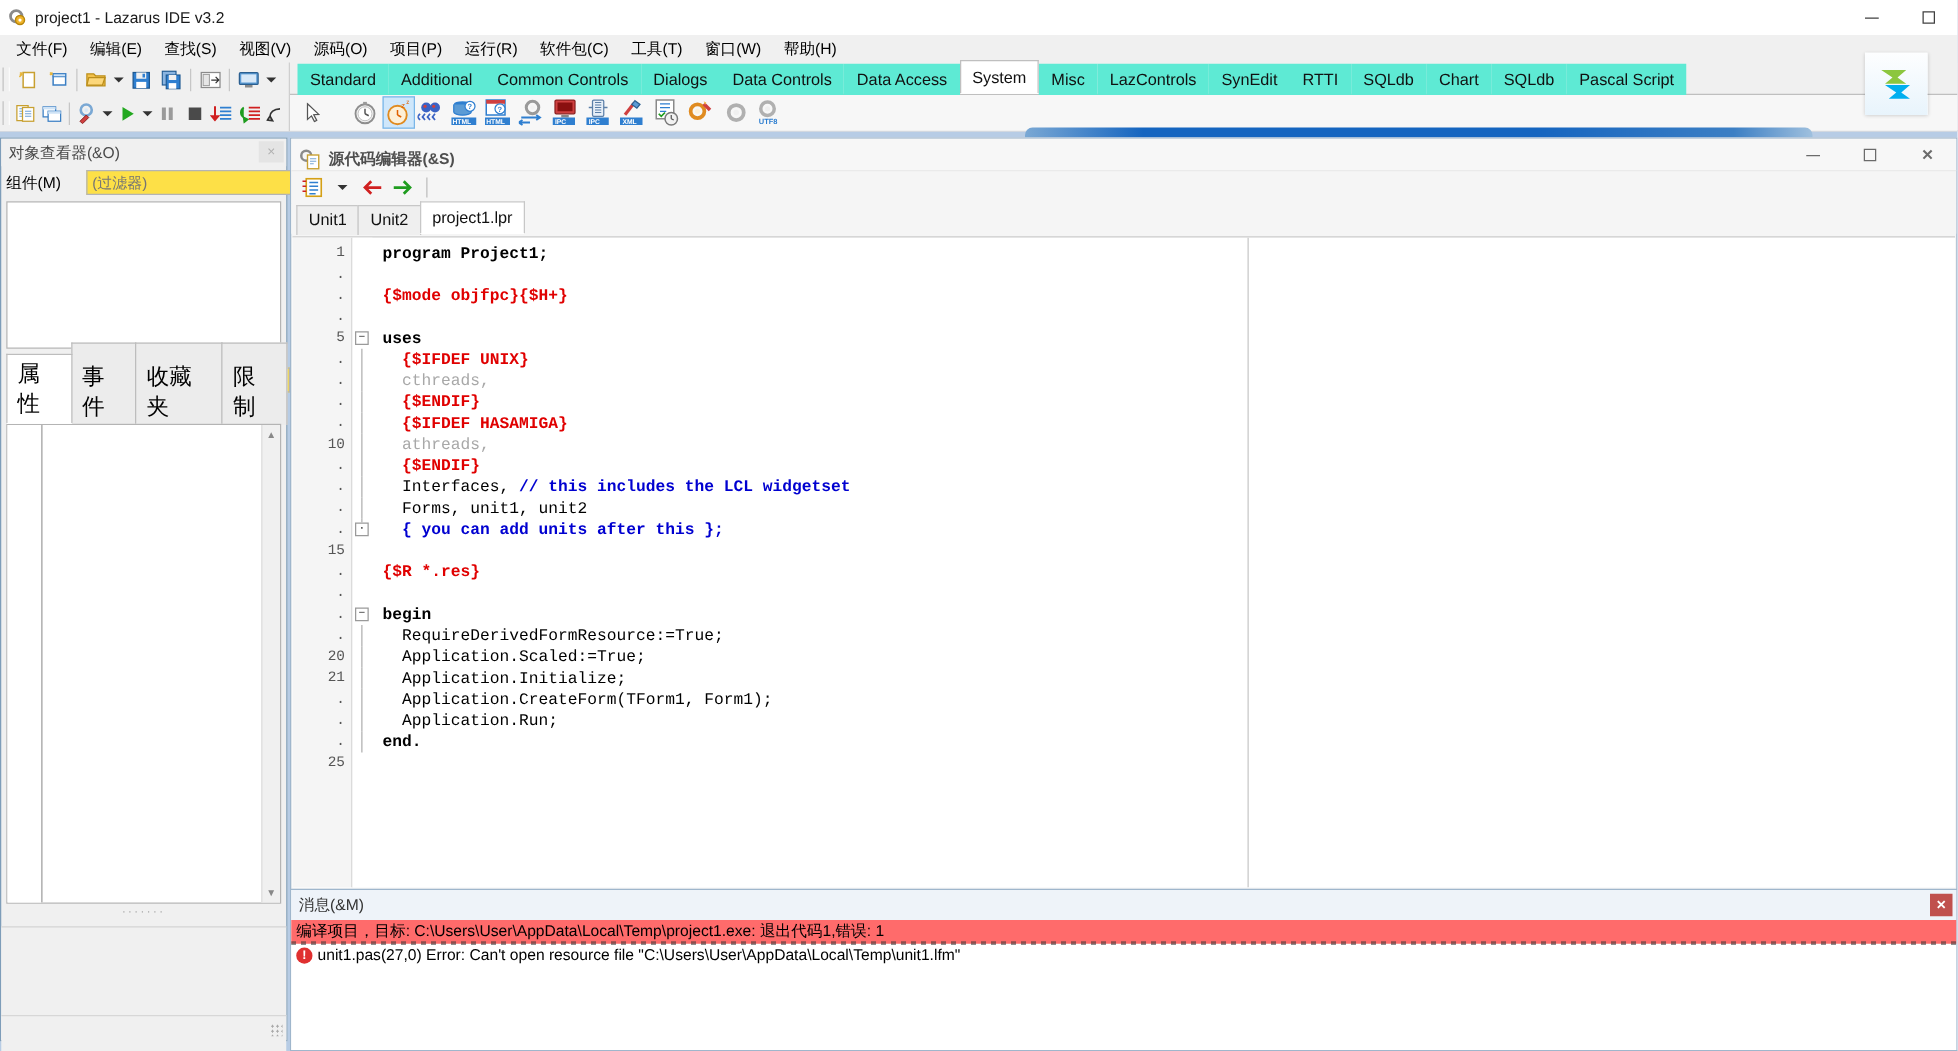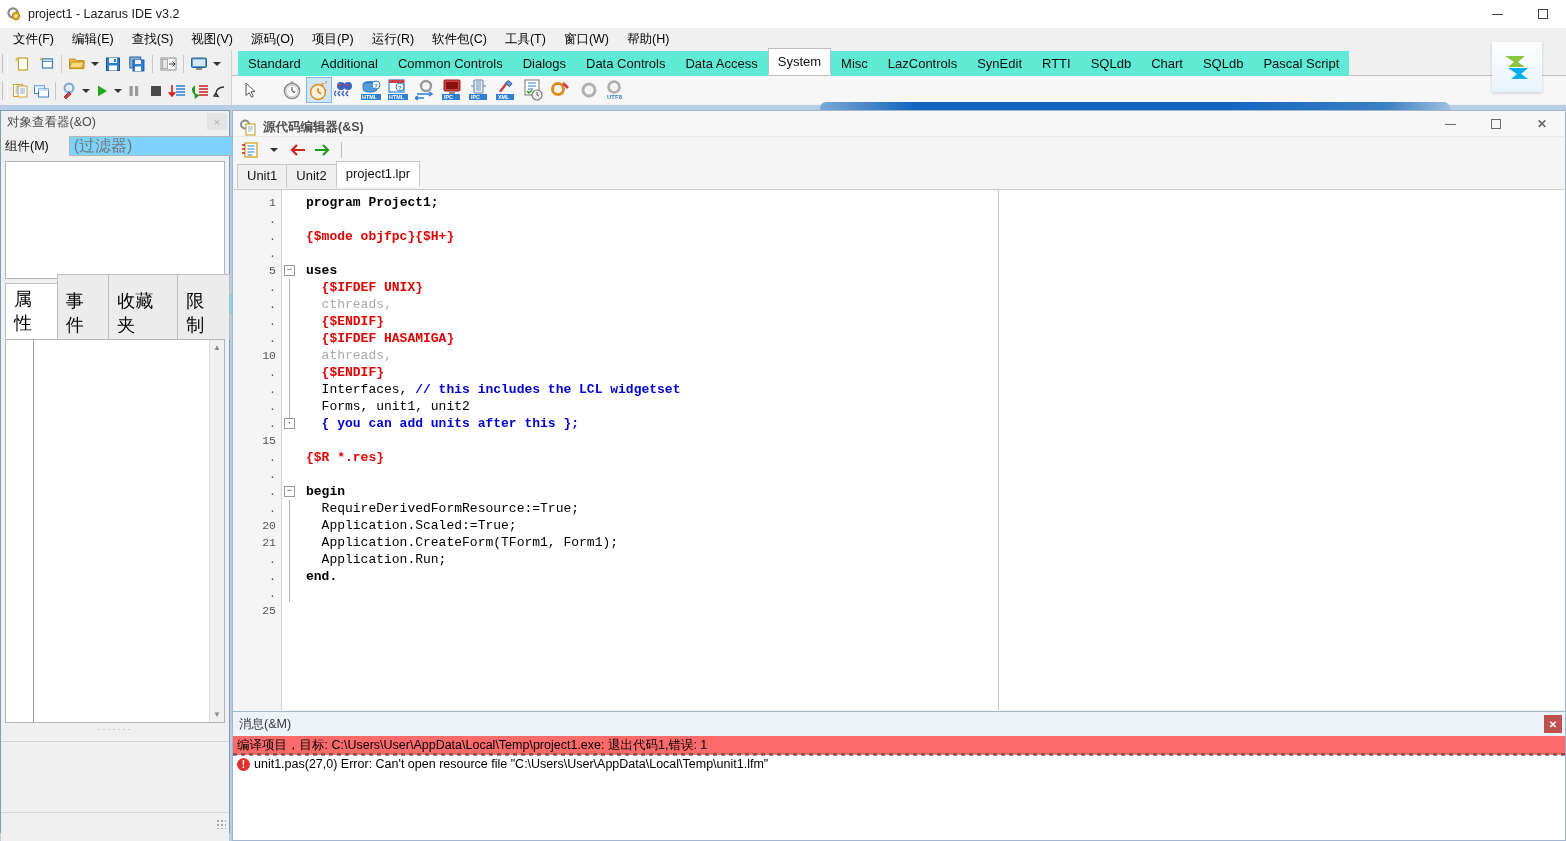--- a/index.html
+++ b/index.html
@@ -129,22 +129,22 @@
   .oi-close {
     position:absolute; right:2px; top:2px; width:20px; height:17px;
     background:#e4e4e4; color:#b0b0b0; font-size:11px;
     display:flex;align-items:center;justify-content:center;
   }
   .oi-filter-row {
     display:flex; align-items:center; height:26px; padding:0 4px; gap:20px;
   }
   .oi-lbl { font-size:12.5px; white-space:nowrap; }
   .oi-input {
-    flex:1; height:20px; background:#7dd3fc; border:1px solid #b4b4b4;
-    font-size:16px; color:#555; padding:1px 4px; line-height:18px;
+    flex:1; height:20px; background:#fde047; border:1px solid #b4b4b4;
+    font-size:12px; color:#555; padding:1px 4px; line-height:18px;
     font-family:"Liberation Sans", sans-serif;
   }
   .oi-filterbtn {
     width:24px; height:22px; border:1px solid #b9b9b9; background:#f3f3f3;
     display:flex; align-items:center; justify-content:center;
   }
   .oi-listbox {
     margin:2px 4px 0 4px; height:118px; background:#ffffff; border:1px solid #b4b4b4;
   }
   .oi-splitter {
@@ -818,20 +818,21 @@
         <div class="code-line"><span class="dir">  {$ENDIF}</span></div>
         <div class="code-line"><span class="plain">  Interfaces, </span><span class="cmt">// this includes the LCL widgetset</span></div>
         <div class="code-line"><span class="plain">  Forms, unit1, unit2</span></div>
         <div class="code-line"><span class="cmt">  { you can add units after this };</span></div>
         <div class="code-line">&nbsp;</div>
         <div class="code-line"><span class="dir">{$R *.res}</span></div>
         <div class="code-line">&nbsp;</div>
         <div class="code-line"><span class="kw">begin</span></div>
         <div class="code-line"><span class="plain">  RequireDerivedFormResource:=True;</span></div>
         <div class="code-line"><span class="plain">  Application.Scaled:=True;</span></div>
+        <div class="code-line"><span class="plain">  Application.Initialize;</span></div>
         <div class="code-line"><span class="plain">  Application.CreateForm(TForm1, Form1);</span></div>
         <div class="code-line"><span class="plain">  Application.Run;</span></div>
         <div class="code-line"><span class="kw">end.</span></div>
         <div class="code-line">&nbsp;</div>
       </div>
   </div>
 </div>
 
 <div class="messages">
   <div class="msg-header">

